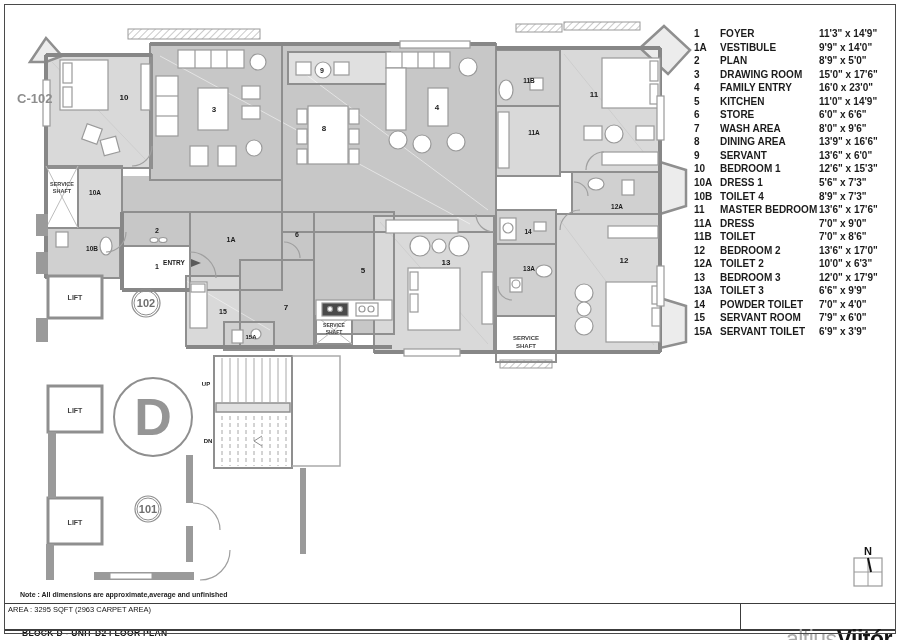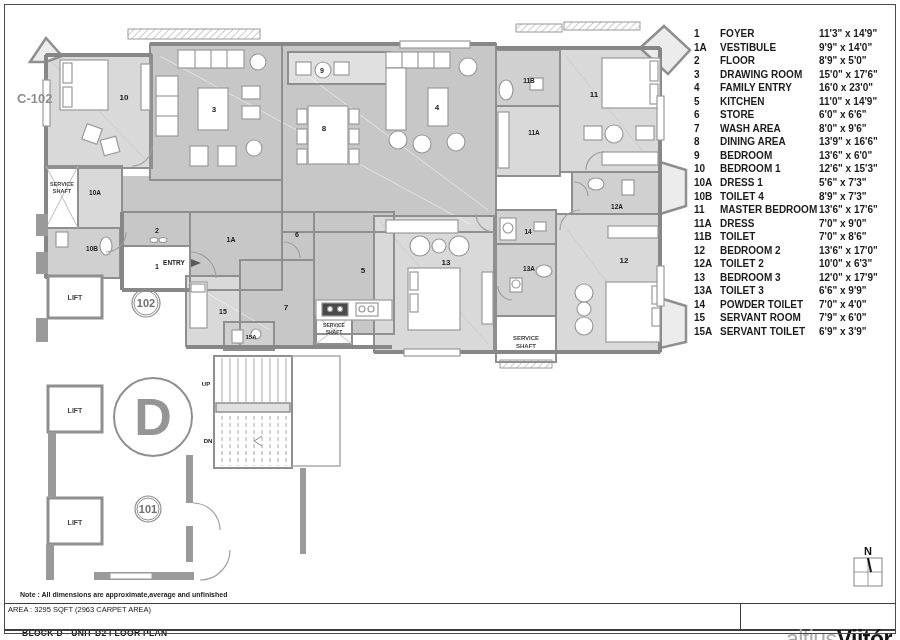--- a/index.html
+++ b/index.html
@@ -371,21 +371,21 @@
         <span>FOYER</span>
         <span>11'3" x 14'9"</span>
       </div>
       <div class="lrow">
         <span>1A</span>
         <span>VESTIBULE</span>
         <span>9'9" x 14'0"</span>
       </div>
       <div class="lrow">
         <span>2</span>
-        <span>FLOOR</span>
+        <span>PLAN</span>
         <span>8'9" x 5'0"</span>
       </div>
       <div class="lrow">
         <span>3</span>
         <span>DRAWING ROOM</span>
         <span>15'0" x 17'6"</span>
       </div>
       <div class="lrow">
         <span>4</span>
         <span>FAMILY ENTRY</span>
@@ -406,21 +406,21 @@
         <span>WASH AREA</span>
         <span>8'0" x 9'6"</span>
       </div>
       <div class="lrow">
         <span>8</span>
         <span>DINING AREA</span>
         <span>13'9" x 16'6"</span>
       </div>
       <div class="lrow">
         <span>9</span>
-        <span>BEDROOM</span>
+        <span>SERVANT</span>
         <span>13'6" x 6'0"</span>
       </div>
       <div class="lrow">
         <span>10</span>
         <span>BEDROOM 1</span>
         <span>12'6" x 15'3"</span>
       </div>
       <div class="lrow">
         <span>10A</span>
         <span>DRESS 1</span>

